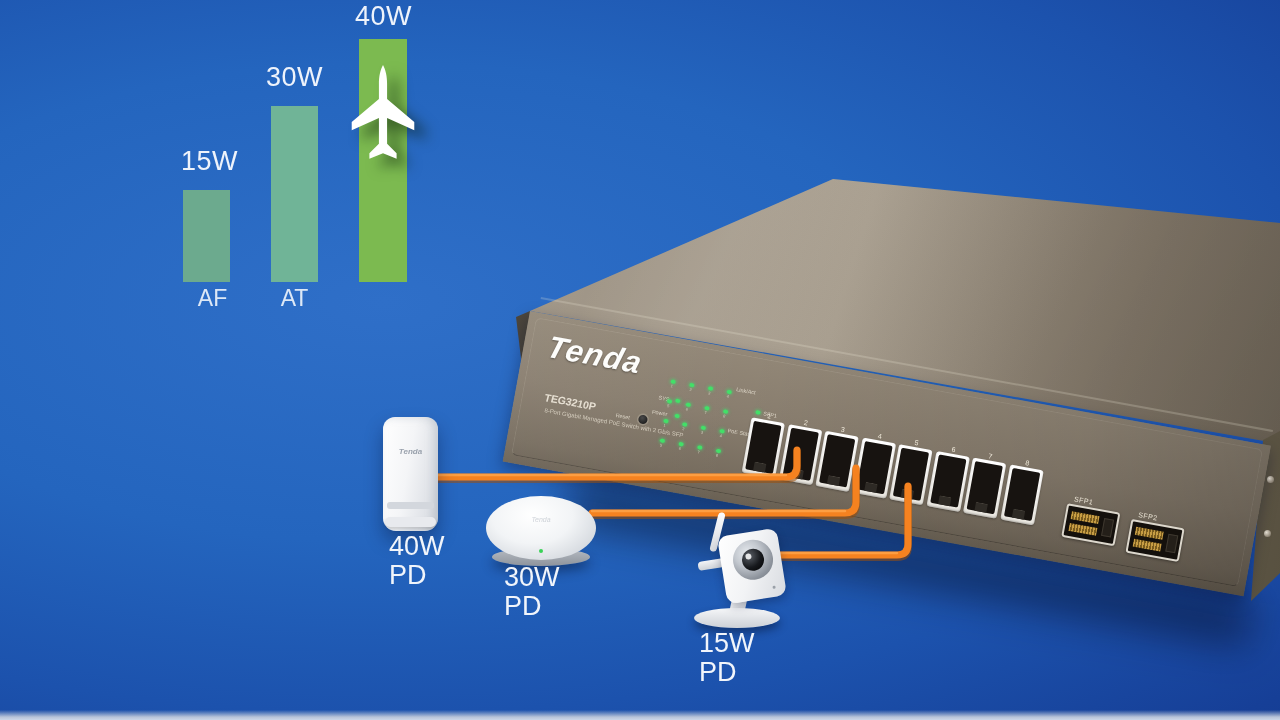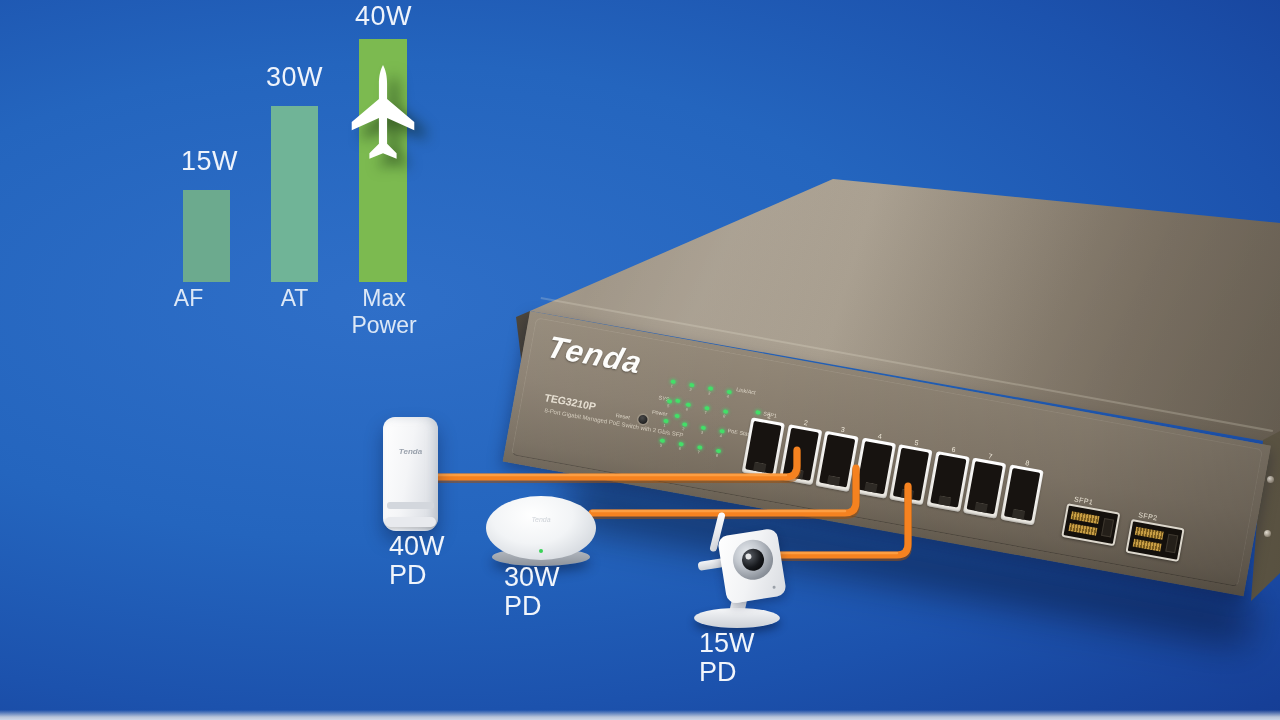--- a/index.html
+++ b/index.html
@@ -13,21 +13,21 @@
     background:linear-gradient(180deg, rgba(170,190,220,0) 0%, #b8c4d9 70%, #cdd7e8 100%);}
 
   
   .bar{position:absolute;}
   .bar-af{left:183px;top:190px;width:47px;height:92px;background:#6caa8e;}
   .bar-at{left:271px;top:106px;width:47px;height:176px;background:#70b497;}
   .bar-max{left:359px;top:39px;width:48px;height:243px;background:#7cba50;}
   .vlabel{position:absolute;font-size:27px;color:#eef3fb;letter-spacing:.5px;}
   .v1{left:181px;top:146px;} .v2{left:266px;top:62px;} .v3{left:355px;top:1px;}
   .clabel{position:absolute;font-size:23px;color:#dde8f6;text-align:center;}
-  .c1{left:165px;top:285px;width:47px;} .c2{left:271px;top:285px;width:47px;}
+  .c1{left:189px;top:285px;width:47px;} .c2{left:271px;top:285px;width:47px;}
   .c3{left:328px;top:285px;width:112px;}
   .plane{left:349px;top:54px;width:68px;height:128px;
     filter:drop-shadow(11px 9px 7px rgba(5,25,8,.55));}
 
   
   .sw-shadow{left:575px;top:478px;width:690px;height:46px;background:rgba(3,8,30,.5);
     filter:blur(20px);transform:rotate(10.3deg);transform-origin:0 0;}
 
   
   .face-top{left:0;top:0;width:1280px;height:720px;
@@ -145,21 +145,20 @@
 <div class="stage">
 
   <div class="abs bar bar-af"></div>
   <div class="abs bar bar-at"></div>
   <div class="abs bar bar-max"></div>
   <div class="vlabel v1">15W</div>
   <div class="vlabel v2">30W</div>
   <div class="vlabel v3">40W</div>
   <div class="clabel c1">AF</div>
   <div class="clabel c2">AT</div>
-  <div class="clabel c3">Max Power</div>
   <svg class="abs plane" viewBox="0 0 100 160">
     <path fill="#ffffff" d="M50,2 C54,10 56,18 56,30 L56,52 L96,86 L96,98 L56,80 L56,118 L70,132 L70,140 L50,132 L30,140 L30,132 L44,118 L44,80 L4,98 L4,86 L44,52 L44,30 C44,18 46,10 50,2 Z"></path>
   </svg>
 
   <div class="abs sw-shadow"></div>
 
   <div class="abs face-top"></div>
   <div class="abs face-top-sheen"></div>
   <div class="abs face-top-seam"></div>
   <div class="abs face-left"></div>

